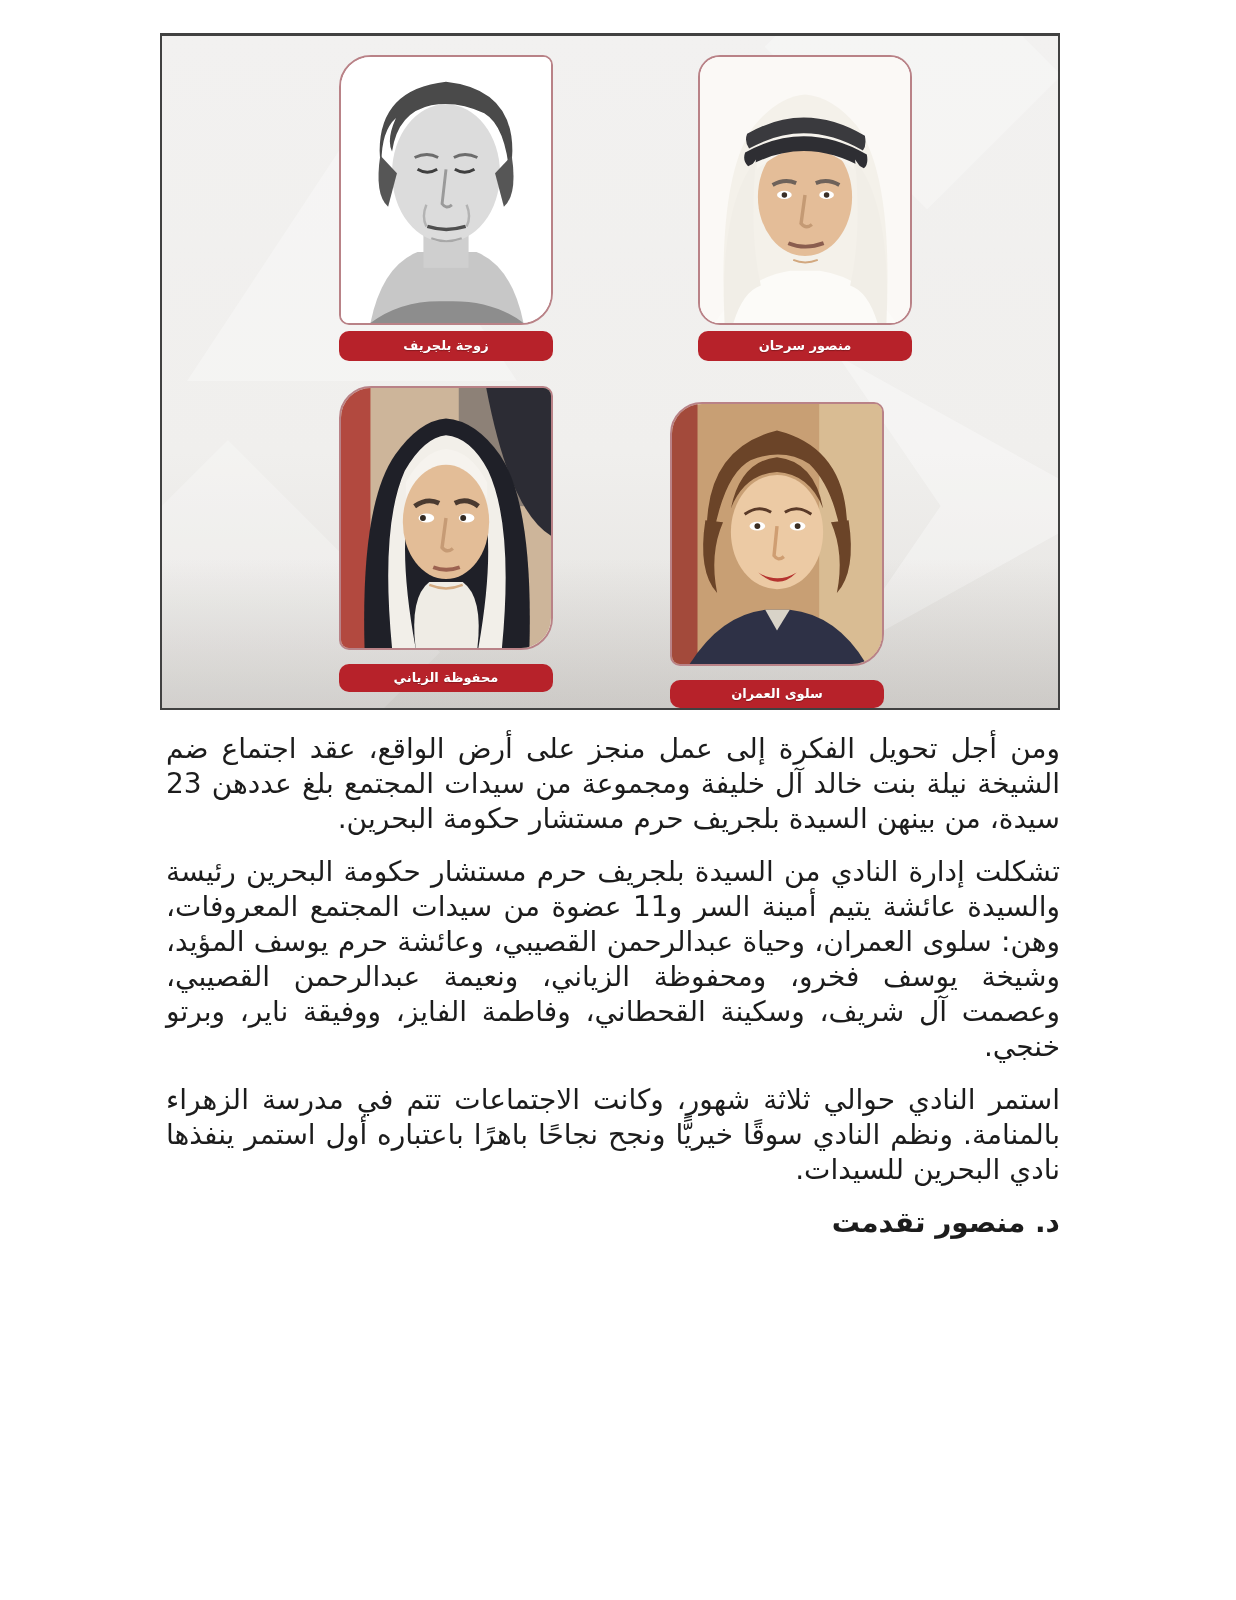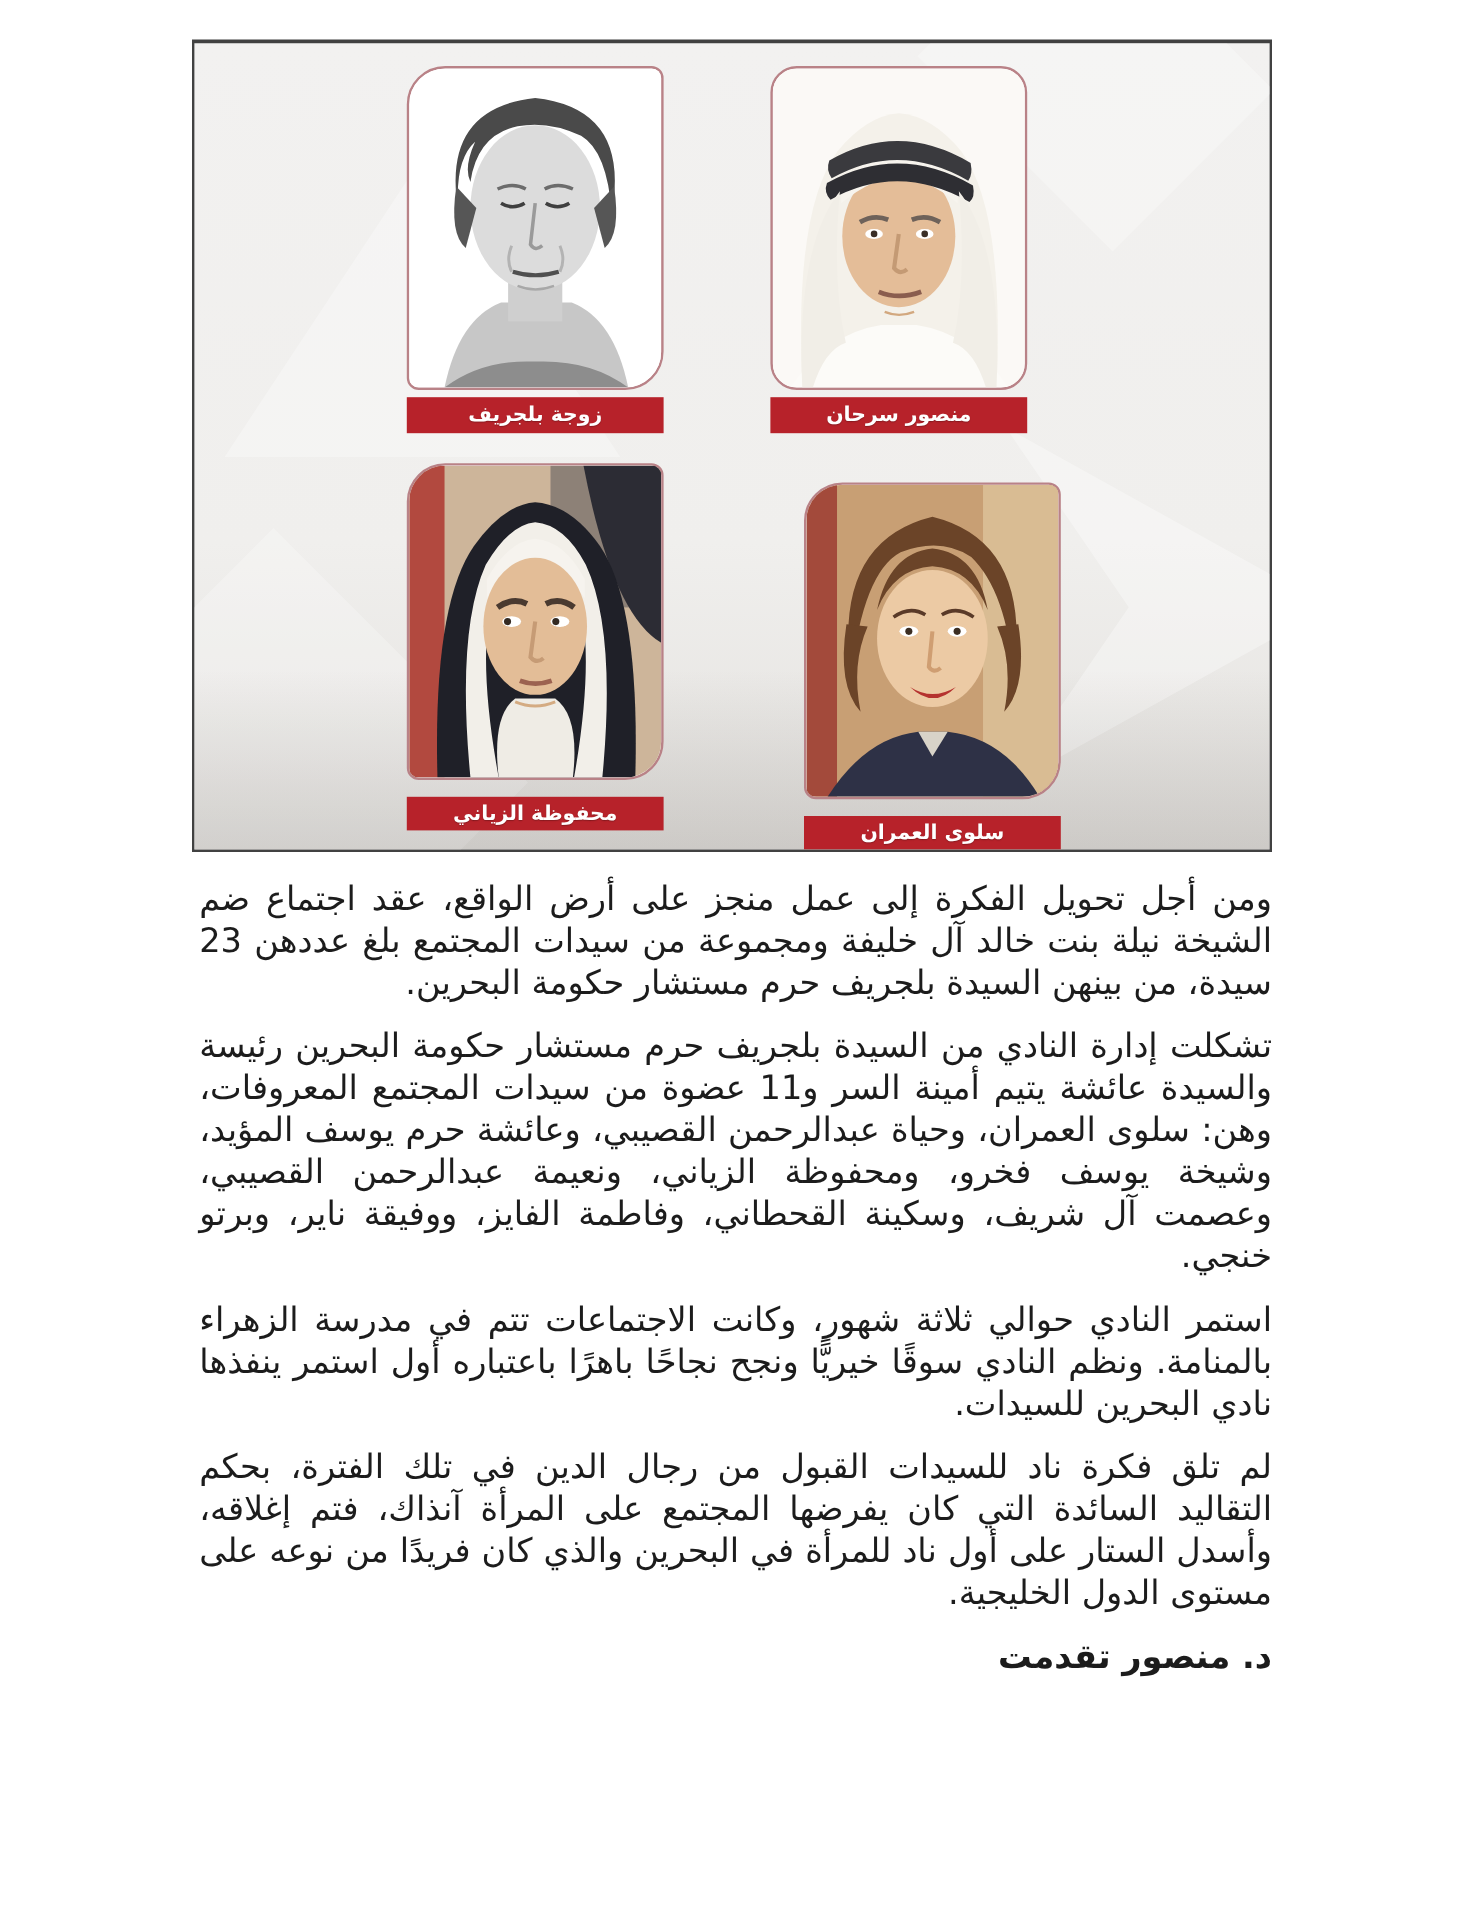--- a/index.html
+++ b/index.html
@@ -13,31 +13,31 @@
   .deco{position:absolute;background:rgba(255,255,255,0.55);}
   .deco.d1{left:25px;top:95px;width:330px;height:250px;clip-path:polygon(50% 0,100% 100%,0 100%);opacity:.55;}
   .deco.d2{right:-50px;top:320px;width:270px;height:300px;clip-path:polygon(0 0,100% 50%,0 100%,38% 50%);opacity:.6;}
   .deco.d3{left:-70px;bottom:-60px;width:300px;height:260px;transform:rotate(45deg);opacity:.45;}
   .deco.d4{right:30px;top:-70px;width:230px;height:190px;transform:rotate(45deg);opacity:.5;}
   .bottom-shade{position:absolute;left:0;right:0;bottom:0;height:150px;
         background:linear-gradient(180deg,rgba(125,120,115,0) 0%,rgba(125,120,115,0.22) 100%);}
 
   .fig{position:absolute;width:214px;margin:0;z-index:2;}
   .fig.tl{left:177px;top:19px;}
-  .fig.tr{left:480px;top:19px;}
+  .fig.tr{left:536px;top:19px;}
   .fig.bl{left:177px;top:350px;}
   .fig.br{left:508px;top:366px;}
   .photo{box-sizing:border-box;width:214px;height:270px;background:#ffffff;
          border:2px solid #b98287;border-radius:32px 10px 32px 10px;overflow:hidden;}
   .fig.tr .photo{border-radius:22px;}
   .fig.bl .photo,.fig.br .photo{height:264px;}
   .photo svg{display:block;width:100%;height:100%;}
   .cap{margin-top:6px;height:30px;background:#b7222a;color:#ffffff;direction:rtl;
-       font-size:17px;font-weight:700;line-height:30px;text-align:center;
-       text-shadow:0 1px 1px rgba(0,0,0,0.25);}
+       font-size:13px;font-weight:700;line-height:30px;text-align:center;
+       text-shadow:0 1px 1px rgba(0,0,0,0.25);border-radius:10px;}
   .fig.bl .cap,.fig.br .cap{margin-top:14px;height:28px;line-height:28px;}
 
   
   .article{position:absolute;left:166px;top:731px;width:894px;direction:rtl;
            text-align:justify;color:#1c1c1c;font-size:28px;line-height:35px;}
   .article p{margin:0 0 18px 0;}
   .article p.sig{margin-top:8px;font-weight:700;text-align:right;}
 </style>
 </head>
 <body>
@@ -152,17 +152,16 @@
         </svg>
       </div>
       <figcaption class="cap">سلوى العمران</figcaption>
     </figure>
   </div>
 
   <div class="article" dir="rtl">
     <p>ومن أجل تحويل الفكرة إلى عمل منجز على أرض الواقع، عقد اجتماع ضم الشيخة نيلة بنت خالد آل خليفة ومجموعة من سيدات المجتمع بلغ عددهن 23 سيدة، من بينهن السيدة بلجريف حرم مستشار حكومة البحرين.</p>
     <p>تشكلت إدارة النادي من السيدة بلجريف حرم مستشار حكومة البحرين رئيسة والسيدة عائشة يتيم أمينة السر و11 عضوة من سيدات المجتمع المعروفات، وهن: سلوى العمران، وحياة عبدالرحمن القصيبي، وعائشة حرم يوسف المؤيد، وشيخة يوسف فخرو، ومحفوظة الزياني، ونعيمة عبدالرحمن القصيبي، وعصمت آل شريف، وسكينة القحطاني، وفاطمة الفايز، ووفيقة ناير، وبرتو خنجي.</p>
     <p>استمر النادي حوالي ثلاثة شهور، وكانت الاجتماعات تتم في مدرسة الزهراء بالمنامة. ونظم النادي سوقًا خيريًّا ونجح نجاحًا باهرًا باعتباره أول استمر ينفذها نادي البحرين للسيدات.</p>
-    <p>لم تلق فكرة ناد للسيدات القبول من رجال الدين في تلك الفترة، بحكم التقاليد السائدة التي كان يفرضها المجتمع على المرأة آنذاك، فتم إغلاقه، وأسدل الستار على أول ناد للمرأة في البحرين والذي كان فريدًا من نوعه على مستوى الدول الخليجية.</p>
     <p class="sig">د. منصور تقدمت</p>
   </div>
 
 </div>
 
 </body></html>

